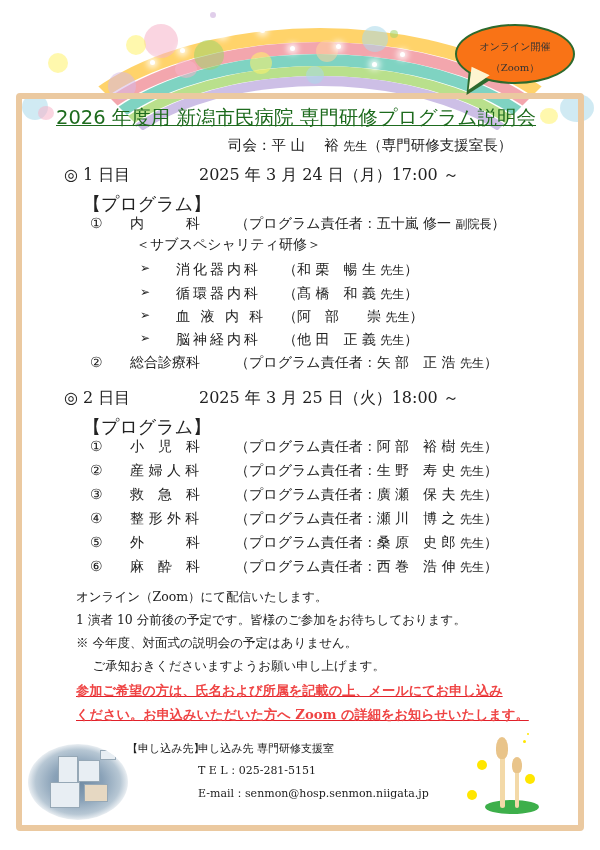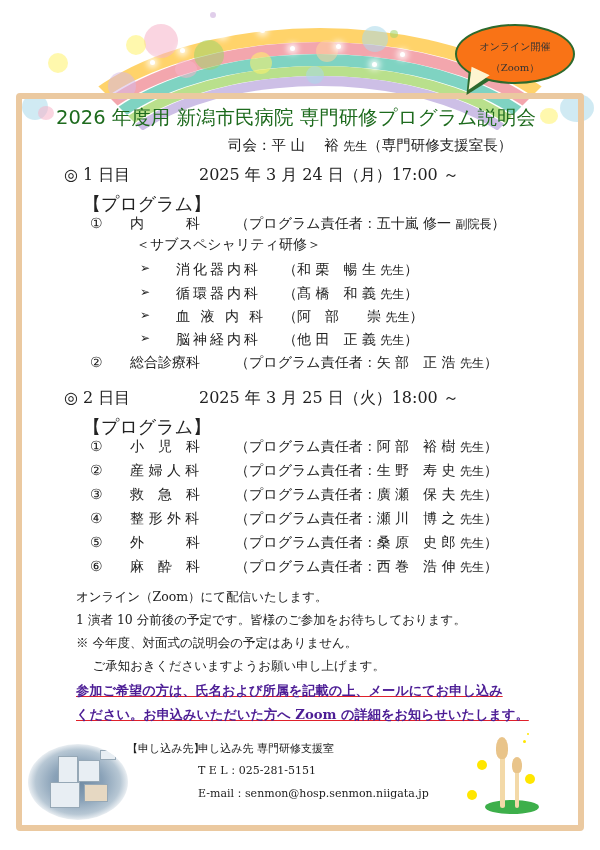--- a/index.html
+++ b/index.html
@@ -17,21 +17,21 @@
     .speech-tail { position: absolute; left: 462px; top: 70px; width: 0; height: 0; border-left: 10px solid transparent; border-right: 18px solid transparent; border-top: 28px solid #2d6a2d; transform: rotate(25deg); z-index: 4; }
     .speech-tail-inner { position: absolute; left: 466px; top: 70px; width: 0; height: 0; border-left: 7px solid transparent; border-right: 13px solid transparent; border-top: 22px solid #fdf5d0; transform: rotate(25deg); z-index: 6; }
     .speech .l1 { display: block; font-size: 10px; margin-top: 14px; color: #333; }
     .speech .l2 { display: block; font-size: 10px; margin-top: 7px; color: #333; }
 
     
     .frame { position: absolute; left: 16px; top: 93px; width: 568px; height: 738px; border: 6px solid #ebc9a0; border-radius: 4px; background: rgba(255,255,255,0.0); z-index: 2; }
 
     .content { position: absolute; left: 0; top: 0; width: 600px; height: 850px; z-index: 3; }
 
-    .title { position: absolute; left: 56px; top: 104px; font-family: "DejaVu Sans", "Liberation Sans", sans-serif; font-size: 19.5px; color: #1e6b1e; text-decoration-color: #1e6b1e; letter-spacing: 0px; white-space: nowrap; }
+    .title { position: absolute; left: 56px; top: 104px; font-family: "DejaVu Sans", "Liberation Sans", sans-serif; font-size: 19.5px; color: #1e6b1e; text-decoration: underline; text-decoration-color: #1e6b1e; letter-spacing: 0px; white-space: nowrap; }
     .moderator { position: absolute; left: 228px; top: 136px; font-size: 14.5px; white-space: nowrap; }
     .moderator .small { font-size: 12px; }
 
     .day-head { position: absolute; left: 64px; font-size: 16px; white-space: nowrap; }
     .day-head .date { position: absolute; left: 135px; top: 0; white-space: nowrap; }
 
     .prog-label { position: absolute; left: 83px; font-size: 18px; white-space: nowrap; }
 
     .row { position: absolute; font-size: 14px; white-space: nowrap; height: 20px; }
     .row .num { position: absolute; left: 0; top: 0; }
@@ -40,21 +40,21 @@
     .row .small { font-size: 12px; }
 
     .sub-head { position: absolute; left: 136px; top: 236px; font-size: 14px; white-space: nowrap; }
     .sub-row { position: absolute; left: 140px; font-size: 14px; white-space: nowrap; height: 20px; }
     .sub-row .arrow { position: absolute; left: 0; top: 0; font-family: "DejaVu Sans", sans-serif; font-size: 12px; }
     .sub-row .dept { position: absolute; left: 36px; top: 0; letter-spacing: 3px; }
     .sub-row .doc { position: absolute; left: 143px; top: 0; }
     .sub-row .small { font-size: 12px; }
 
     .note { position: absolute; left: 76px; font-size: 12.5px; white-space: nowrap; }
-    .red { position: absolute; left: 76px; font-size: 13.2px; color: #4c1d95; font-weight: bold; text-decoration: underline; text-decoration-color: #e0202a; white-space: nowrap; }
+    .red { position: absolute; left: 76px; font-size: 13.2px; color: #ef4444; font-weight: bold; text-decoration: underline; text-decoration-color: #e0202a; white-space: nowrap; }
 
     
     .photo { position: absolute; left: 28px; top: 744px; width: 100px; height: 76px; border-radius: 50%; background: radial-gradient(ellipse at 50% 50%, #6f8aa3 0%, #8aa2b8 35%, #b7c7d4 60%, rgba(255,255,255,0) 75%); overflow: hidden; }
     .bldg { position: absolute; background: #e8eef3; border: 1px solid #96a8b6; }
     .apply-label { position: absolute; left: 127px; top: 741px; font-size: 11px; white-space: nowrap; }
     .apply-line { position: absolute; left: 198px; font-size: 11px; white-space: nowrap; }
     .stem { position: absolute; background: #f3d9a8; border-radius: 3px; }
     .cap { position: absolute; background: #e9c48a; border-radius: 50% 50% 40% 40%; }
     .grass { position: absolute; left: 485px; top: 800px; width: 54px; height: 14px; border-radius: 50%; background: #3daf4a; }
     .flower { position: absolute; width: 10px; height: 10px; border-radius: 50%; background: #ffe600; }

